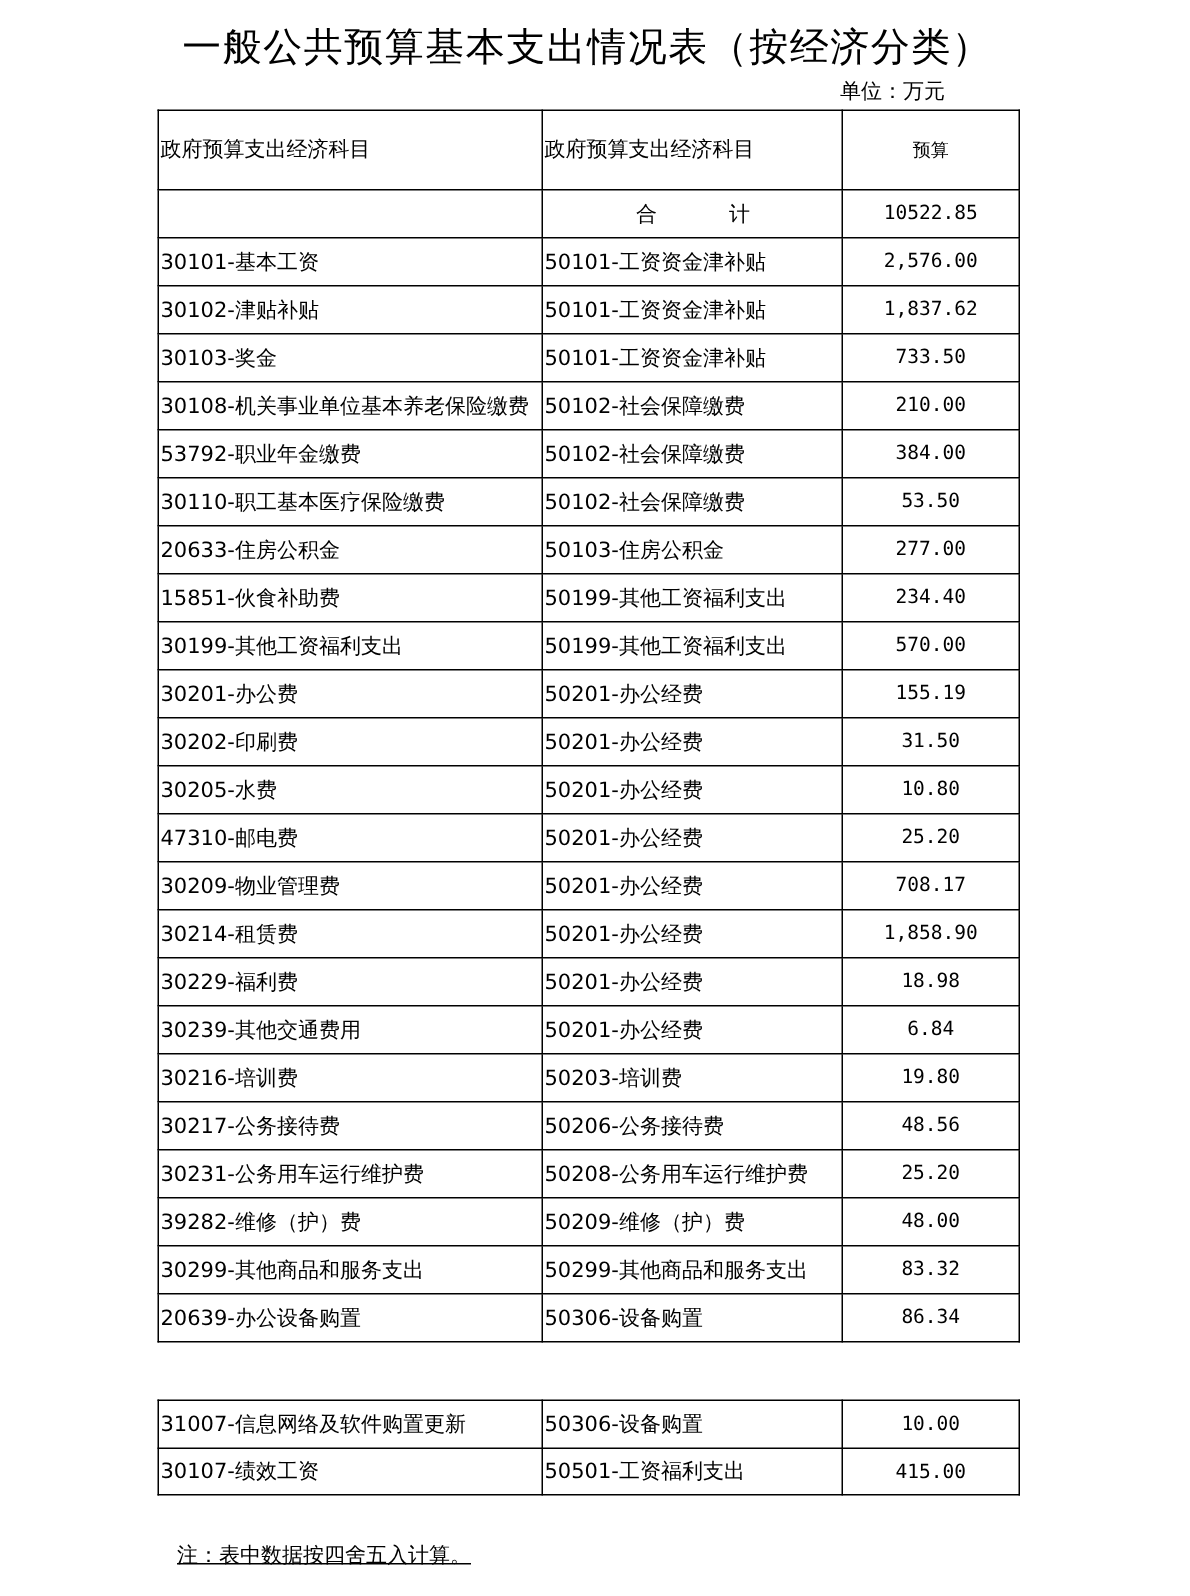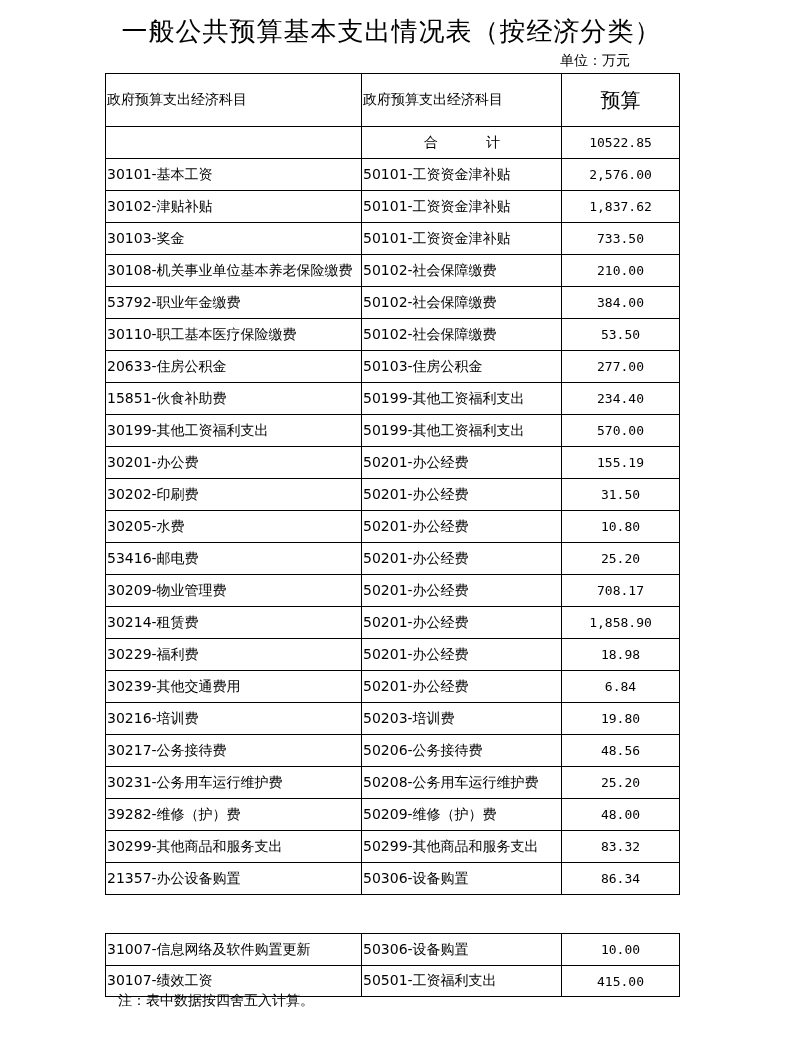--- a/index.html
+++ b/index.html
@@ -8,29 +8,29 @@
   .title { position: absolute; left: 0; width: 783px; top: 14px; text-align: center;
            font-size: 26px; letter-spacing: 1px; }
   .unit { position: absolute; left: 560px; top: 52px; font-size: 14px; }
   table { position: absolute; left: 105px; border-collapse: collapse; table-layout: fixed; }
   td, th { border: 1px solid #000; padding: 0; font-size: 14px; font-weight: normal;
            white-space: nowrap; overflow: hidden; }
   .c1 { width: 254px; text-align: left; padding-left: 1px; }
   .c2 { width: 198px; text-align: left; padding-left: 1px; }
   .c3 { width: 117px; text-align: center; font-family: "DejaVu Sans Mono", "Liberation Mono", monospace; font-size: 13px; }
   th { text-align: center; height: 52px; }
-  th.c3 { font-family: Liberation Sans, sans-serif; font-size: 20px; }
+  th.c3 { font-family: Liberation Sans, sans-serif; font-size: 12px; }
   .total td { height: 31px; }
   .total .c2 { text-align: center; }
   tr.row td { height: 31px; }
   #tbl1 { top: 73px; }
   #tbl2 { top: 933px; }
   #tbl2 tr.row td { height: 30px; }
   #tbl2 tr.row.tall td { height: 31px; }
-  .note { position: absolute; left: 118px; top: 992px; font-size: 14px; }
+  .note { position: absolute; left: 118px; top: 1028px; font-size: 14px; text-decoration: underline; }
 </style>
 </head>
 <body>
 
 <div class="title">一般公共预算基本支出情况表（按经济分类）</div>
 <div class="unit">单位：万元</div>
 
 <table id="tbl1">
   <thead>
     <tr>
@@ -101,21 +101,21 @@
         <td class="c1">30202-印刷费</td>
         <td class="c2">50201-办公经费</td>
         <td class="c3">31.50</td>
       </tr>
       <tr class="row">
         <td class="c1">30205-水费</td>
         <td class="c2">50201-办公经费</td>
         <td class="c3">10.80</td>
       </tr>
       <tr class="row">
-        <td class="c1">53416-邮电费</td>
+        <td class="c1">47310-邮电费</td>
         <td class="c2">50201-办公经费</td>
         <td class="c3">25.20</td>
       </tr>
       <tr class="row">
         <td class="c1">30209-物业管理费</td>
         <td class="c2">50201-办公经费</td>
         <td class="c3">708.17</td>
       </tr>
       <tr class="row">
         <td class="c1">30214-租赁费</td>
@@ -151,21 +151,21 @@
         <td class="c1">39282-维修（护）费</td>
         <td class="c2">50209-维修（护）费</td>
         <td class="c3">48.00</td>
       </tr>
       <tr class="row">
         <td class="c1">30299-其他商品和服务支出</td>
         <td class="c2">50299-其他商品和服务支出</td>
         <td class="c3">83.32</td>
       </tr>
       <tr class="row">
-        <td class="c1">21357-办公设备购置</td>
+        <td class="c1">20639-办公设备购置</td>
         <td class="c2">50306-设备购置</td>
         <td class="c3">86.34</td>
       </tr>
     </tbody>
 </table>
 
 <table id="tbl2">
   <tbody id="tbody2">
       <tr class="row tall">
         <td class="c1">31007-信息网络及软件购置更新</td>

